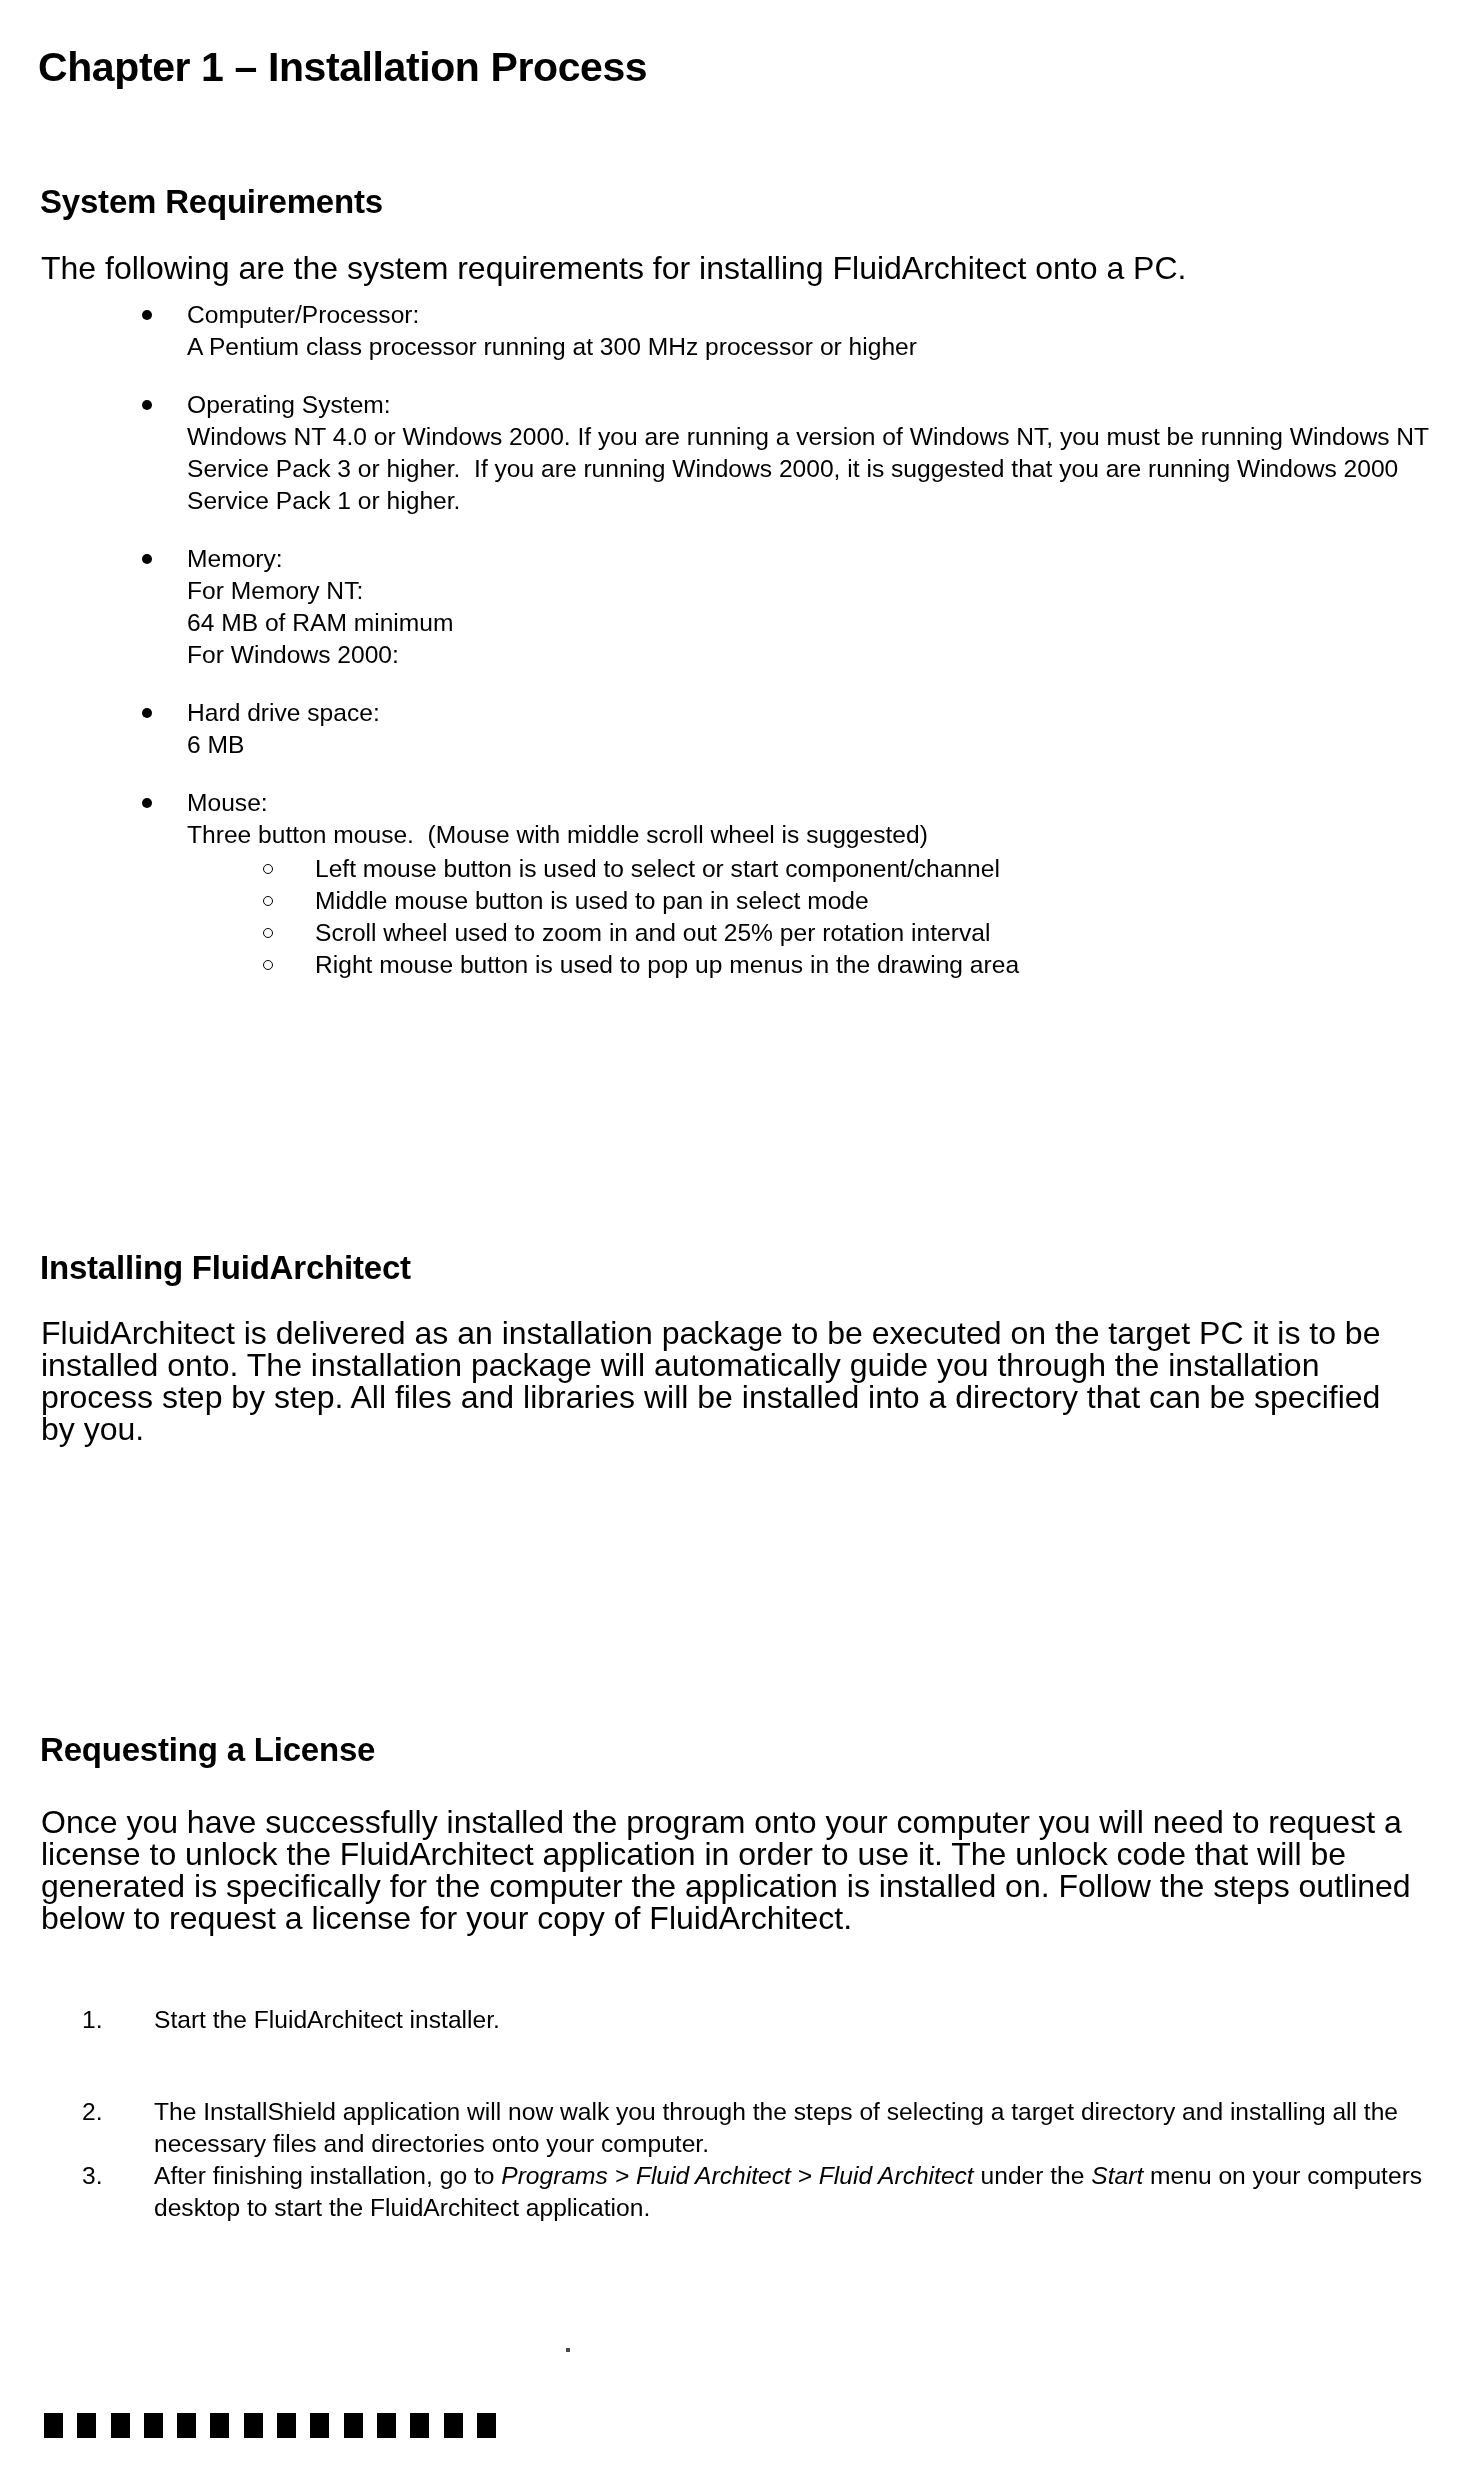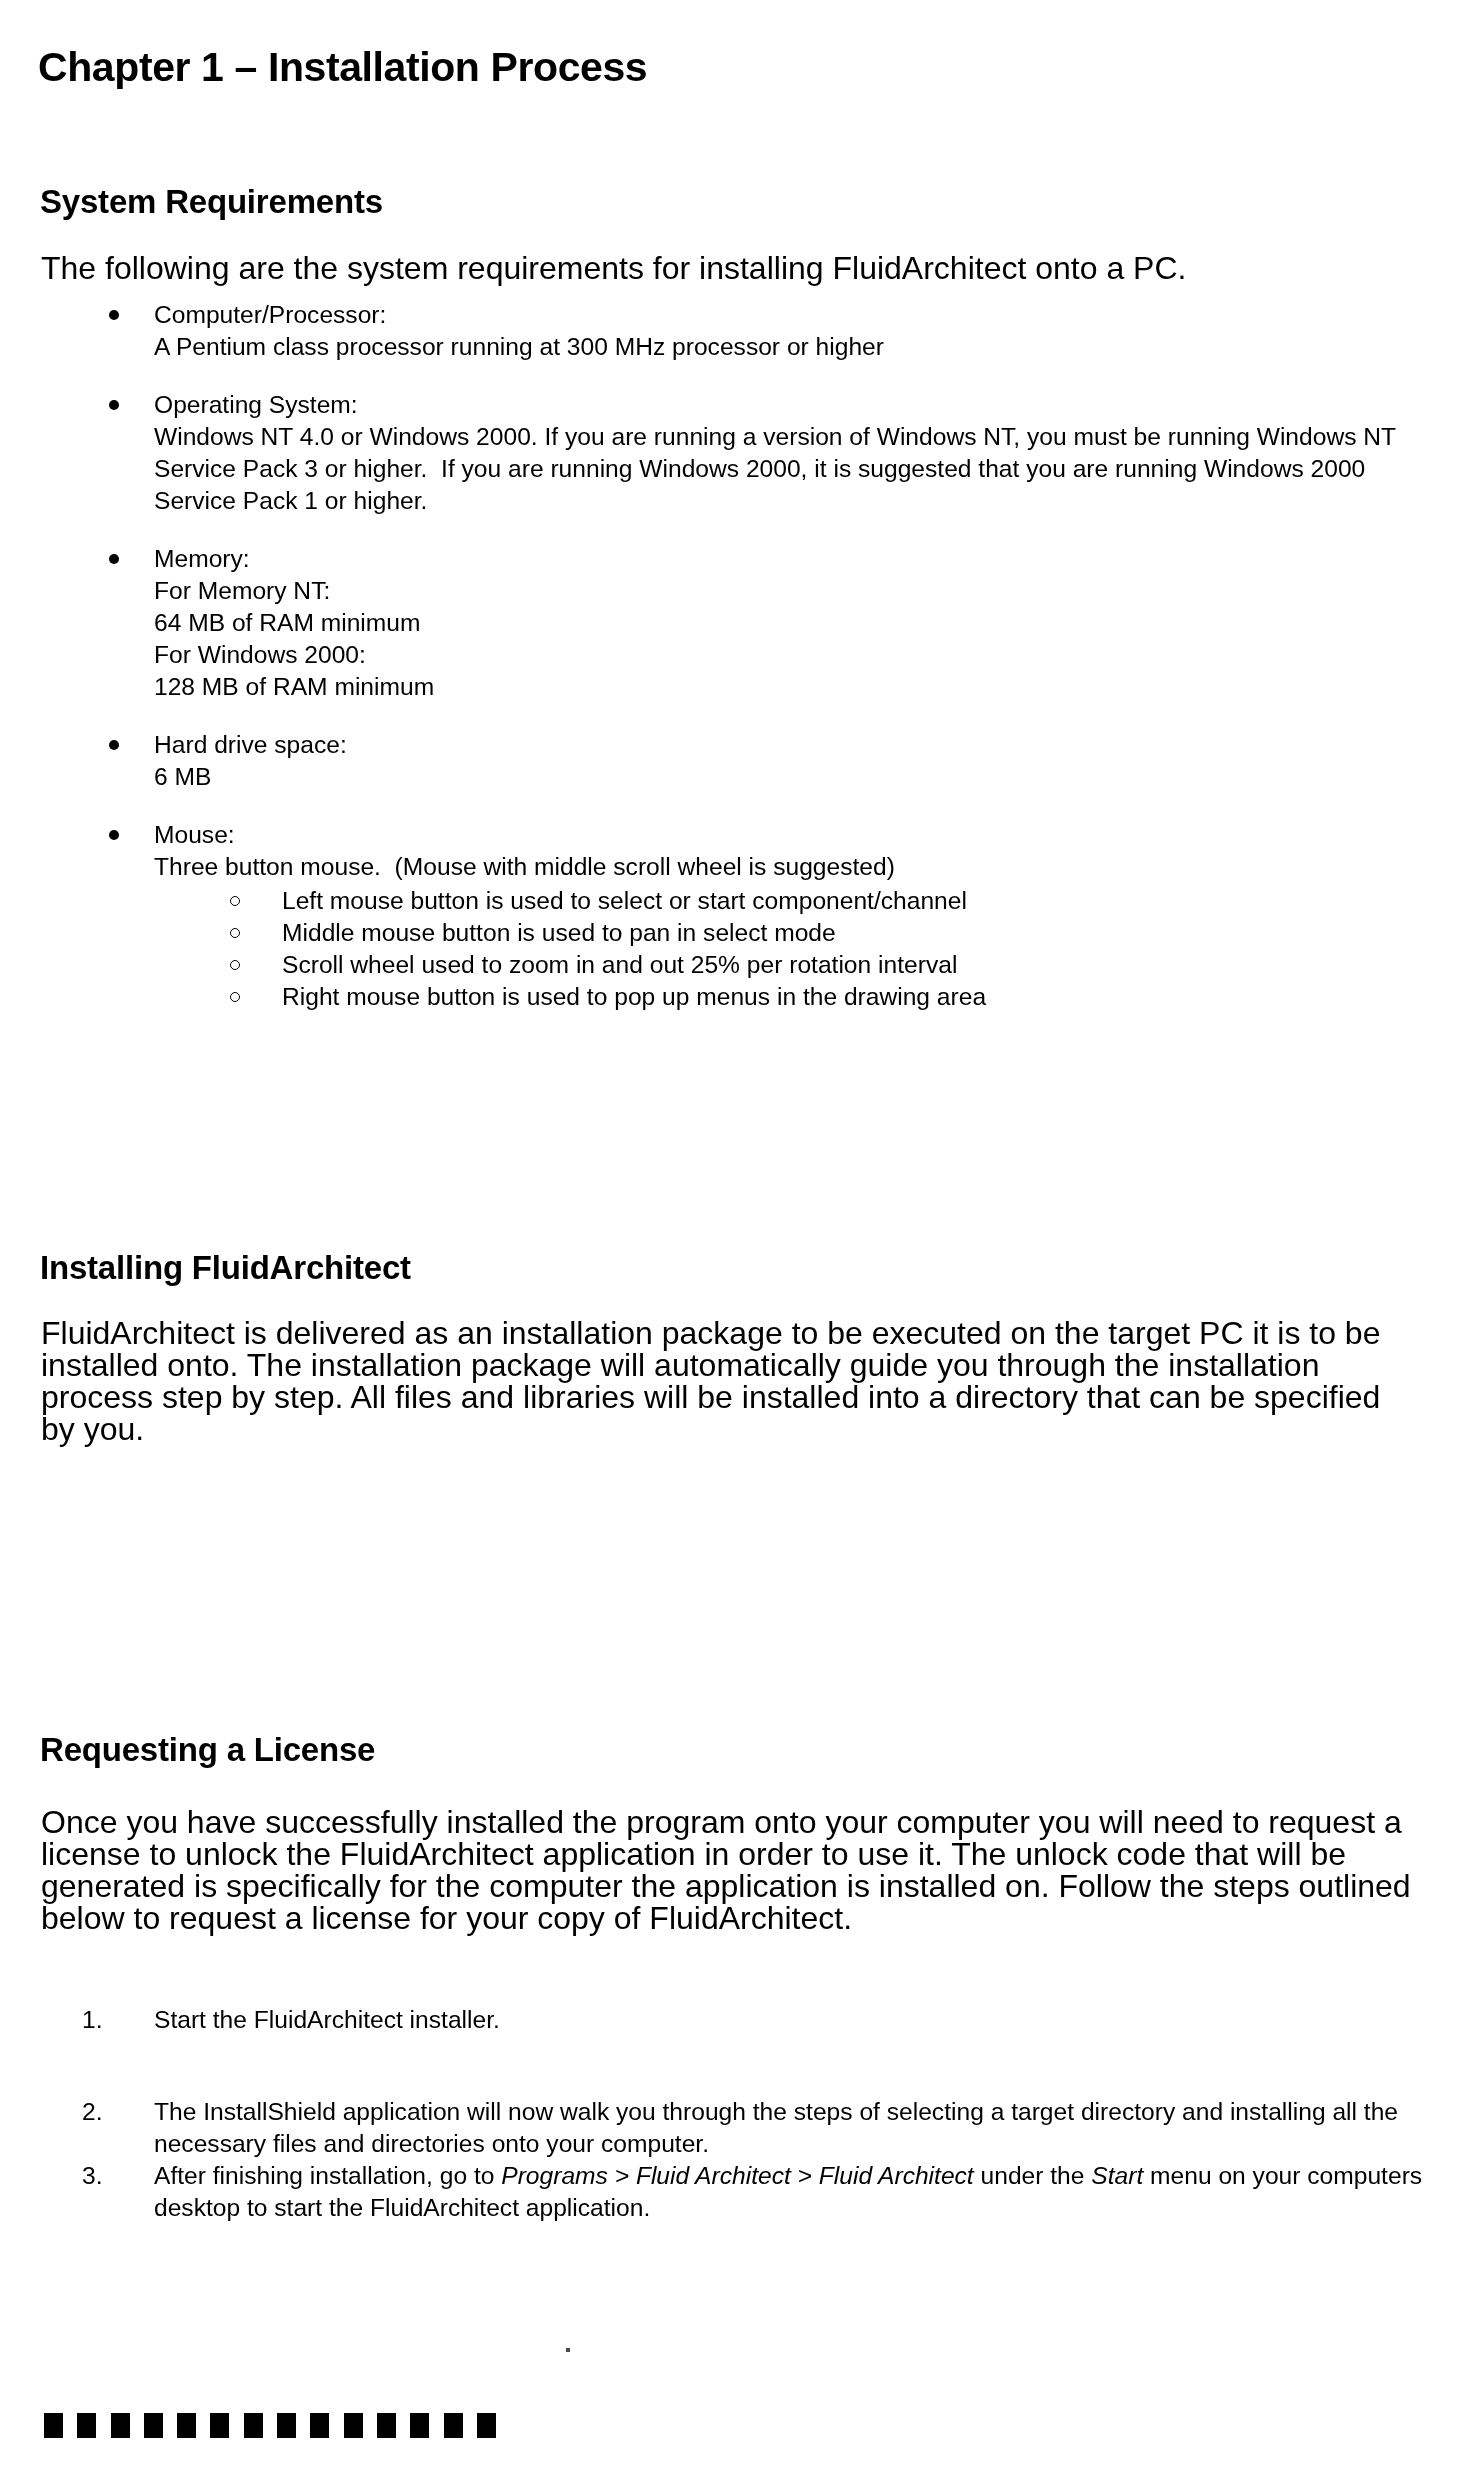--- a/index.html
+++ b/index.html
@@ -152,38 +152,37 @@
 <body>
 
 <div class="page">
 
   <h1 class="chapter-title">Chapter 1 – Installation Process</h1>
 
   <h2 class="h2" id="heading-system-requirements">System Requirements</h2>
 
   <p class="para w1" style="top:220px;">The following are the system requirements for installing FluidArchitect onto a PC.</p>
 
-  <div class="bullet-list" id="requirements-bullets" style="top:299px;">
+  <div class="bullet-list" id="requirements-bullets" style="top:299px;margin-left:33px;">
       <div class="bullet-item">
         <span class="bullet-dot"></span>
         <span class="bullet-line">Computer/Processor:</span>
         <span class="bullet-line">A Pentium class processor running at 300 MHz processor or higher</span>
       </div>
       <div class="bullet-item">
         <span class="bullet-dot"></span>
         <span class="bullet-line">Operating System:</span>
         <span class="bullet-line">Windows NT 4.0 or Windows 2000. If you are running a version of Windows NT, you must be running Windows NT Service Pack 3 or higher.  If you are running Windows 2000, it is suggested that you are running Windows 2000 Service Pack 1 or higher.</span>
       </div>
       <div class="bullet-item">
         <span class="bullet-dot"></span>
         <span class="bullet-line">Memory:</span>
         <span class="bullet-line">For Memory NT:</span>
         <span class="bullet-line">64 MB of RAM minimum</span>
         <span class="bullet-line">For Windows 2000:</span>
-        <span class="bullet-line">128 MB of RAM minimum</span>
       </div>
       <div class="bullet-item">
         <span class="bullet-dot"></span>
         <span class="bullet-line">Hard drive space:</span>
         <span class="bullet-line">6 MB</span>
       </div>
       <div class="bullet-item">
         <span class="bullet-dot"></span>
         <span class="bullet-line">Mouse:</span>
         <span class="bullet-line">Three button mouse.  (Mouse with middle scroll wheel is suggested)</span>

